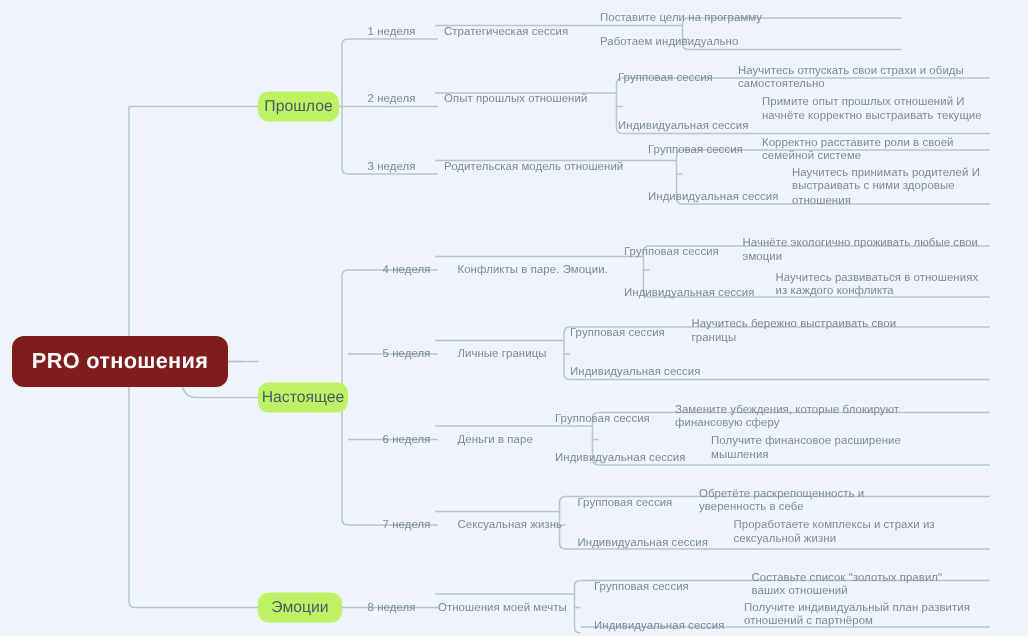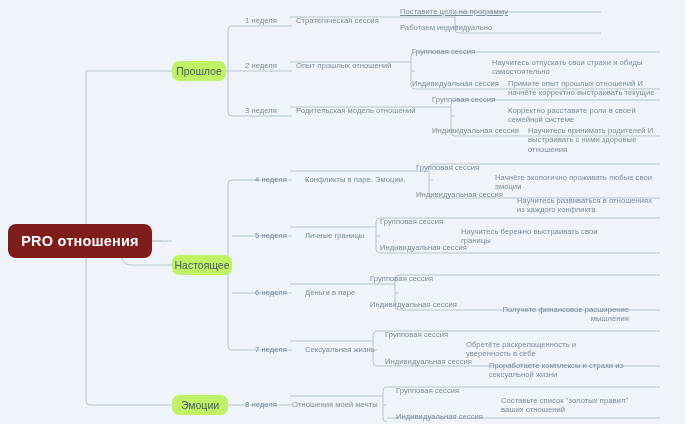--- a/index.html
+++ b/index.html
@@ -39,21 +39,21 @@
     font-size: 10.5px;
   }
   .lbl {
     position: absolute;
     color: #7c8b9a;
     font-size: 7.6px;
     line-height: 9.4px;
     white-space: nowrap;
     letter-spacing: .05px;
   }
-  .lbl.wrap { white-space: normal; margin-top: 16px; }
+  .lbl.wrap { white-space: normal; }
   .lbl.week { color: #7c8b9a; }
   .lbl.topic { color: #7c8b9a; }
   .lbl.session { color: #7c8b9a; }
   .lbl.outcome { color: #7c8b9a; }
 </style>
 </head>
 <body>
 
 <div id="canvas">
 
@@ -148,21 +148,21 @@
   </div>
   <div class="node node-branch" style="left:172px; top:255px; width:60px; height:20px;">
     <span>Настоящее</span>
   </div>
   <div class="node node-branch" style="left:172px; top:395px; width:56px; height:20px;">
     <span>Эмоции</span>
   </div>
 
   <div class="lbl week" style="left:245px; top:16px;">1 неделя</div>
   <div class="lbl topic" style="left:296px; top:16px;">Стратегическая сессия</div>
-  <div class="lbl session" style="left:400px; top:7px;text-decoration:underline;">Поставите цели на программу</div>
+  <div class="lbl session" style="left:400px; top:7px;">Поставите цели на программу</div>
   <div class="lbl session" style="left:400px; top:23px;">Работаем индивидуально</div>
 
   <div class="lbl week" style="left:245px; top:61px;">2 неделя</div>
   <div class="lbl topic" style="left:296px; top:61px;">Опыт прошлых отношений</div>
   <div class="lbl session" style="left:412px; top:47px;">Групповая сессия</div>
   <div class="lbl outcome wrap" style="left:492px; top:42px; width:170px;">Научитесь отпускать свои страхи и обиды самостоятельно</div>
   <div class="lbl session" style="left:412px; top:79px;">Индивидуальная сессия</div>
   <div class="lbl outcome wrap" style="left:508px; top:63px; width:155px;">Примите опыт прошлых отношений И начнёте корректно выстраивать текущие</div>
 
   <div class="lbl week" style="left:245px; top:106px;">3 неделя</div>
@@ -181,29 +181,31 @@
 
   <div class="lbl week" style="left:255px; top:231px;">5 неделя</div>
   <div class="lbl topic" style="left:305px; top:231px;">Личные границы</div>
   <div class="lbl session" style="left:380px; top:217px;">Групповая сессия</div>
   <div class="lbl outcome wrap" style="left:461px; top:211px; width:160px;">Научитесь бережно выстраивать свои границы</div>
   <div class="lbl session" style="left:380px; top:243px;">Индивидуальная сессия</div>
 
   <div class="lbl week" style="left:255px; top:288px;">6 неделя</div>
   <div class="lbl topic" style="left:305px; top:288px;">Деньги в паре</div>
   <div class="lbl session" style="left:370px; top:274px;">Групповая сессия</div>
+  <div class="lbl outcome wrap" style="left:450px; top:268px; width:160px;">Замените убеждения, которые блокируют финансовую сферу</div>
   <div class="lbl session" style="left:370px; top:300px;">Индивидуальная сессия</div>
-  <div class="lbl outcome wrap" style="left:474px; top:289px; width:155px;text-align:right;">Получите финансовое расширение мышления</div>
+  <div class="lbl outcome wrap" style="left:474px; top:289px; width:155px;">Получите финансовое расширение мышления</div>
 
   <div class="lbl week" style="left:255px; top:345px;">7 неделя</div>
   <div class="lbl topic" style="left:305px; top:345px;">Сексуальная жизнь</div>
   <div class="lbl session" style="left:385px; top:330px;">Групповая сессия</div>
   <div class="lbl outcome wrap" style="left:466px; top:324px; width:150px;">Обретёте раскрепощенность и уверенность в себе</div>
   <div class="lbl session" style="left:385px; top:357px;">Индивидуальная сессия</div>
   <div class="lbl outcome wrap" style="left:489px; top:345px; width:150px;">Проработаете комплексы и страхи из сексуальной жизни</div>
 
   <div class="lbl week" style="left:245px; top:400px;">8 неделя</div>
   <div class="lbl topic" style="left:292px; top:400px;">Отношения моей мечты</div>
   <div class="lbl session" style="left:396px; top:386px;">Групповая сессия</div>
   <div class="lbl outcome wrap" style="left:501px; top:380px; width:150px;">Составьте список "золотых правил" ваших отношений</div>
   <div class="lbl session" style="left:396px; top:412px;">Индивидуальная сессия</div>
+  <div class="lbl outcome wrap" style="left:496px; top:400px; width:160px;">Получите индивидуальный план развития отношений с партнёром</div>
 
 </div>
 
 </body></html>

